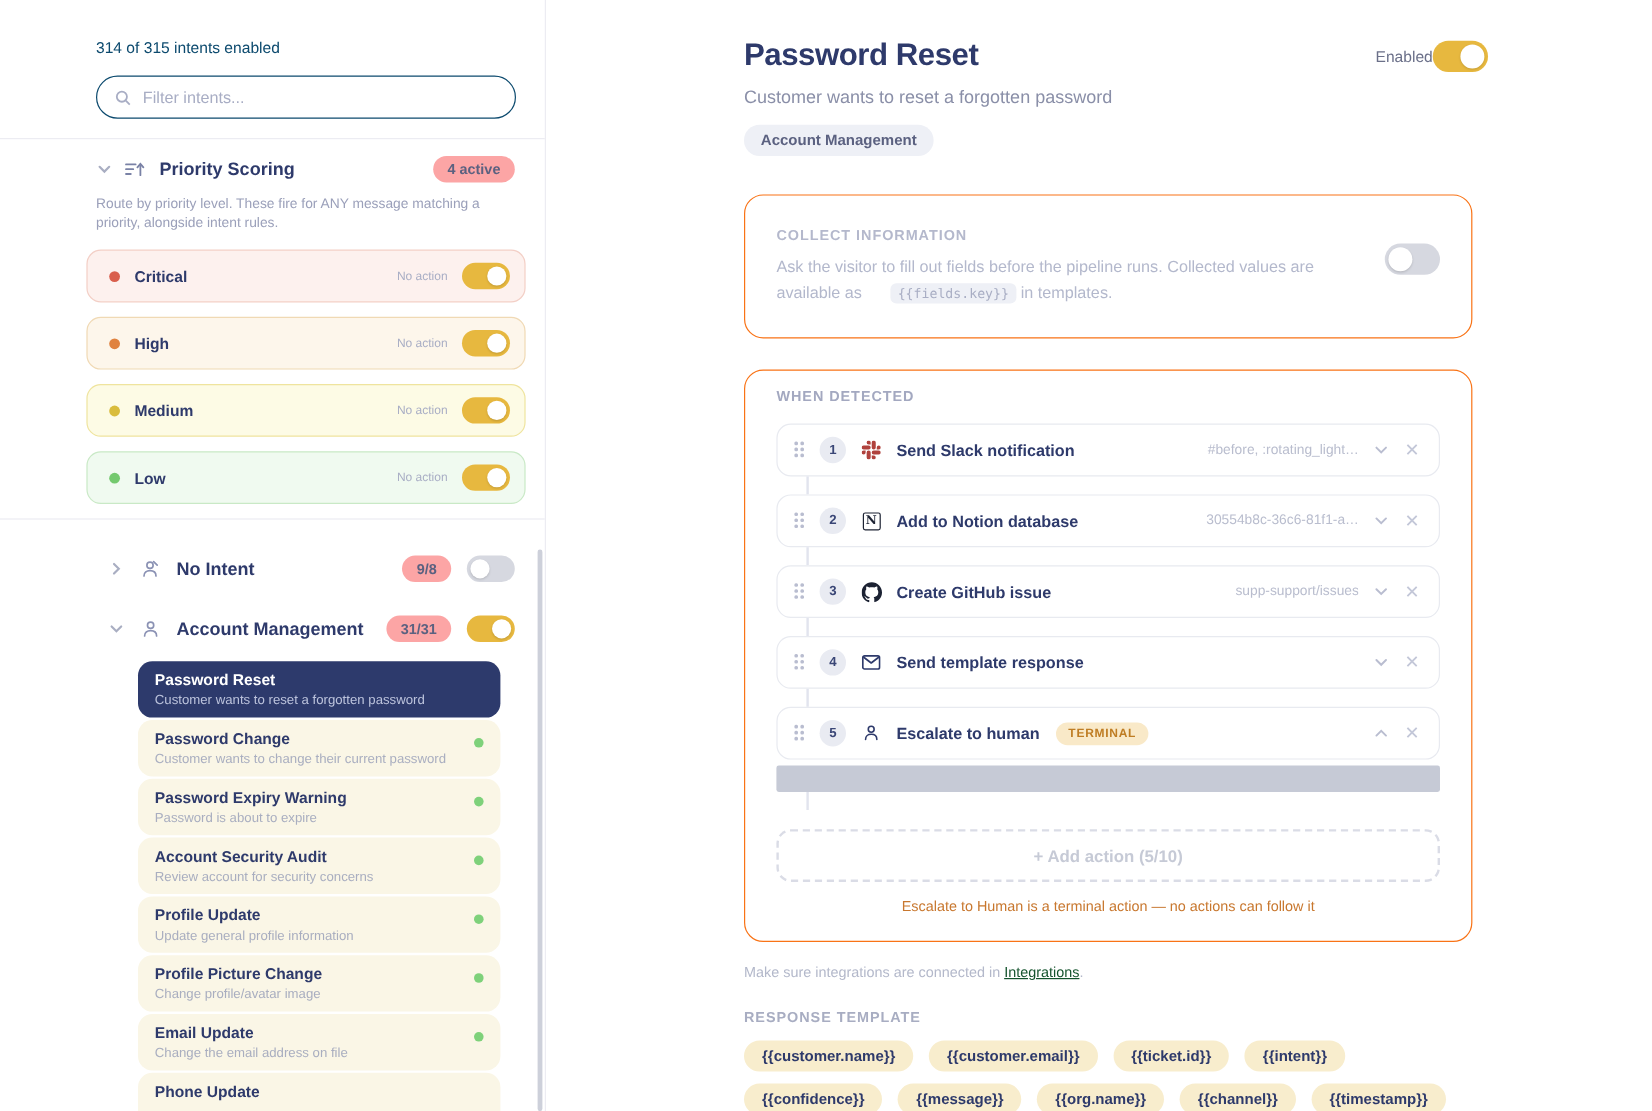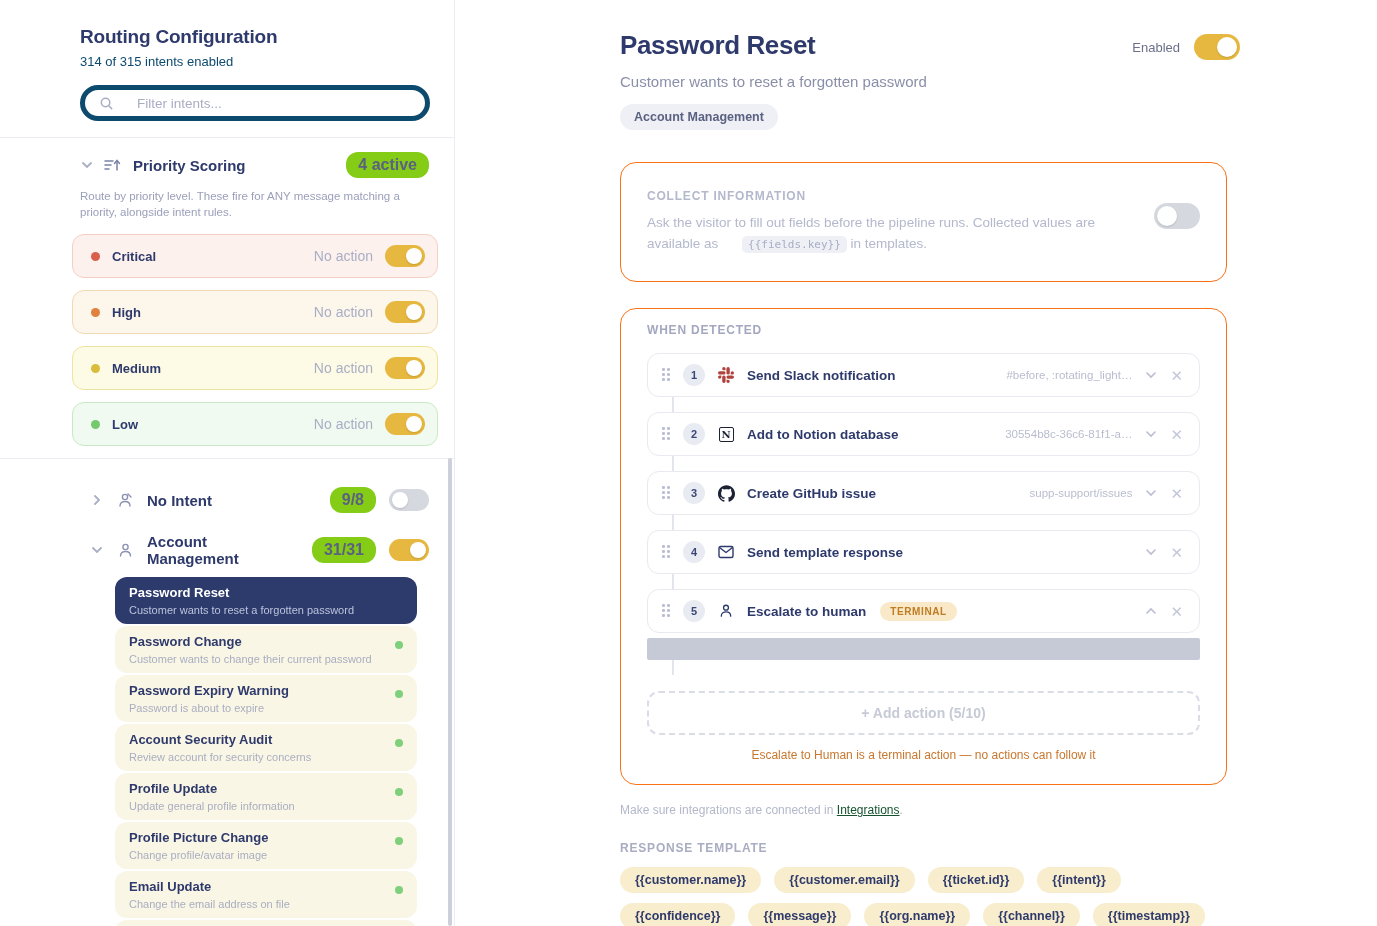--- a/index.html
+++ b/index.html
@@ -5,39 +5,39 @@
   * { margin:0; padding:0; box-sizing:border-box; }
   html,body { width:1377px; height:926px; overflow:hidden; background:#ffffff;
     font-family:"Liberation Sans", sans-serif; color:#2e3a6b; }
 
   
   .sidebar { position:absolute; left:0; top:0; width:455px; height:926px;
     border-right:1px solid #ececf2; background:#fff; }
   .sb-head { padding:26px 25px 0 80px; }
   .sb-title { font-size:19px; font-weight:700; letter-spacing:-0.2px; color:#2e3a6b; }
   .sb-sub { margin-top:6px; font-size:13px; color:#0c4a6e; }
-  .filter-box { margin:16px 25px 0 80px; width:350px; height:36px; border:5px solid #0c4a6e;
-    border-radius:18px; display:flex; align-items:center; padding:0 14px; gap:23px; background:#fff; }
+  .filter-box { margin:16px 25px 0 80px; width:350px; height:36px; border:1px solid #0c4a6e;
+    border-radius:18px; display:flex; align-items:center; padding:0 14px; gap:9px; background:#fff; }
   .filter-box input { border:none; outline:none; flex:1; font-size:13.5px; color:#2e3a6b;
     font-family:"Liberation Sans", sans-serif; background:transparent; }
   .filter-box input::placeholder { color:#a8adc4; }
   .sb-divider { border:none; border-top:1px solid #ececf2; margin-top:16px; }
 
   .prio-head { display:flex; align-items:center; margin:14px 25px 0 80px; gap:10px; }
   .prio-title { font-size:15px; font-weight:700; color:#2e3a6b; flex:1; margin-left:2px; }
-  .pill { background:#84cc16; color:#5b6180; font-size:16px; font-weight:600;
+  .pill { background:#fca5a5; color:#5b6180; font-size:12px; font-weight:600;
     padding:4px 12px; border-radius:12px; white-space:nowrap; }
   .prio-desc { margin:10px 25px 0 80px; font-size:11.5px; line-height:16px; color:#9ba0ba; width:346px; }
 
   .prio-list { margin:14px 0 0 72px; width:366px; }
   .prio-row { height:44px; border-radius:12px; display:flex; align-items:center;
     padding:0 12px 0 18px; margin-bottom:12px; border:1px solid transparent; }
   .prio-row .dot { width:9px; height:9px; border-radius:50%; margin-right:12px; }
   .prio-row .plabel { font-size:13px; font-weight:700; color:#2e3a6b; flex:1; }
-  .prio-row .paction { font-size:14px; color:#a9aec5; margin-right:12px; }
+  .prio-row .paction { font-size:10px; color:#a9aec5; margin-right:12px; }
   .p-critical { background:#fdf1ee; border-color:#f3cfc6; } .p-critical .dot{ background:#d95f4d; }
   .p-high     { background:#fdf6eb; border-color:#f0d9b4; } .p-high .dot{ background:#e0823f; }
   .p-medium   { background:#fdfbe5; border-color:#efe49e; } .p-medium .dot{ background:#d9bc3c; }
   .p-low      { background:#f0faf0; border-color:#c9e9c6; } .p-low .dot{ background:#74c96e; }
 
   .toggle { width:40px; height:22px; border-radius:11px; position:relative; flex:none; cursor:pointer; }
   .toggle .knob { width:16px; height:16px; border-radius:50%; background:#fff; position:absolute; top:3px;
     box-shadow:0 1px 2px rgba(0,0,0,.15); }
   .toggle.on  { background:#e7b83f; } .toggle.on .knob { right:3px; }
   .toggle.off { background:#d6d8e0; } .toggle.off .knob { left:3px; }
@@ -58,21 +58,21 @@
   .intent-item.selected .idesc { color:#bcc3dc; }
   .gdot { position:absolute; right:14px; top:15px; width:8px; height:8px; border-radius:50%; background:#7ed17a; }
 
   .sb-scrollbar { position:absolute; right:2px; top:458px; bottom:0; width:4px;
     background:#cdd0da; border-radius:2px; }
 
   
   .main { position:absolute; left:620px; top:0; width:620px; height:926px; }
   .m-head { display:flex; align-items:flex-start; justify-content:space-between; padding-top:30px; }
   .m-title { font-size:26px; font-weight:700; letter-spacing:-0.4px; color:#2e3a6b; }
-  .enab { display:flex; align-items:center; gap:14px; margin-top:4px; }
+  .enab { display:flex; align-items:center; margin-top:4px; }
   .enab-label { font-size:13px; color:#6b7089; }
   .m-sub { margin-top:12px; font-size:15px; color:#8a8fa8; }
   .m-badge { display:inline-block; margin-top:14px; background:#eef0f6; color:#5b6180;
     font-size:12.5px; font-weight:600; padding:6px 14px; border-radius:13px; }
 
   .card { width:607px; border:1px solid #f97316; border-radius:16px; background:#fff; }
   .collect-card { margin-top:32px; padding:26px 26px; display:flex; gap:20px; }
   .collect-body { flex:1; }
   .sect-label { font-size:12px; font-weight:700; letter-spacing:0.8px; color:#b4b8cc; }
   .collect-desc { margin-top:9px; font-size:13.5px; line-height:21px; color:#b3b8cc; width:450px; }
@@ -115,21 +115,20 @@
   .chip { background:#f8edcd; color:#2e3a6b; font-size:12.5px; font-weight:700;
     padding:6px 15px; border-radius:14px; cursor:pointer; white-space:nowrap; }
 
   svg { display:block; }
 </style>
 </head>
 <body>
 
 <div class="sidebar">
   <div class="sb-head">
-    <div class="sb-title">Routing Configuration</div>
     <div class="sb-sub">314 of 315 intents enabled</div>
   </div>
   <div class="filter-box">
     <span>
       <svg width="15" height="15" viewBox="0 0 16 16" fill="none" stroke="#a8adc4" stroke-width="1.6">
         <circle cx="7" cy="7" r="4.5"></circle>
           <line x1="10.5" y1="10.5" x2="14" y2="14"></line>
       </svg>
     </span>
     <input value="" placeholder="Filter intents..." style="">

